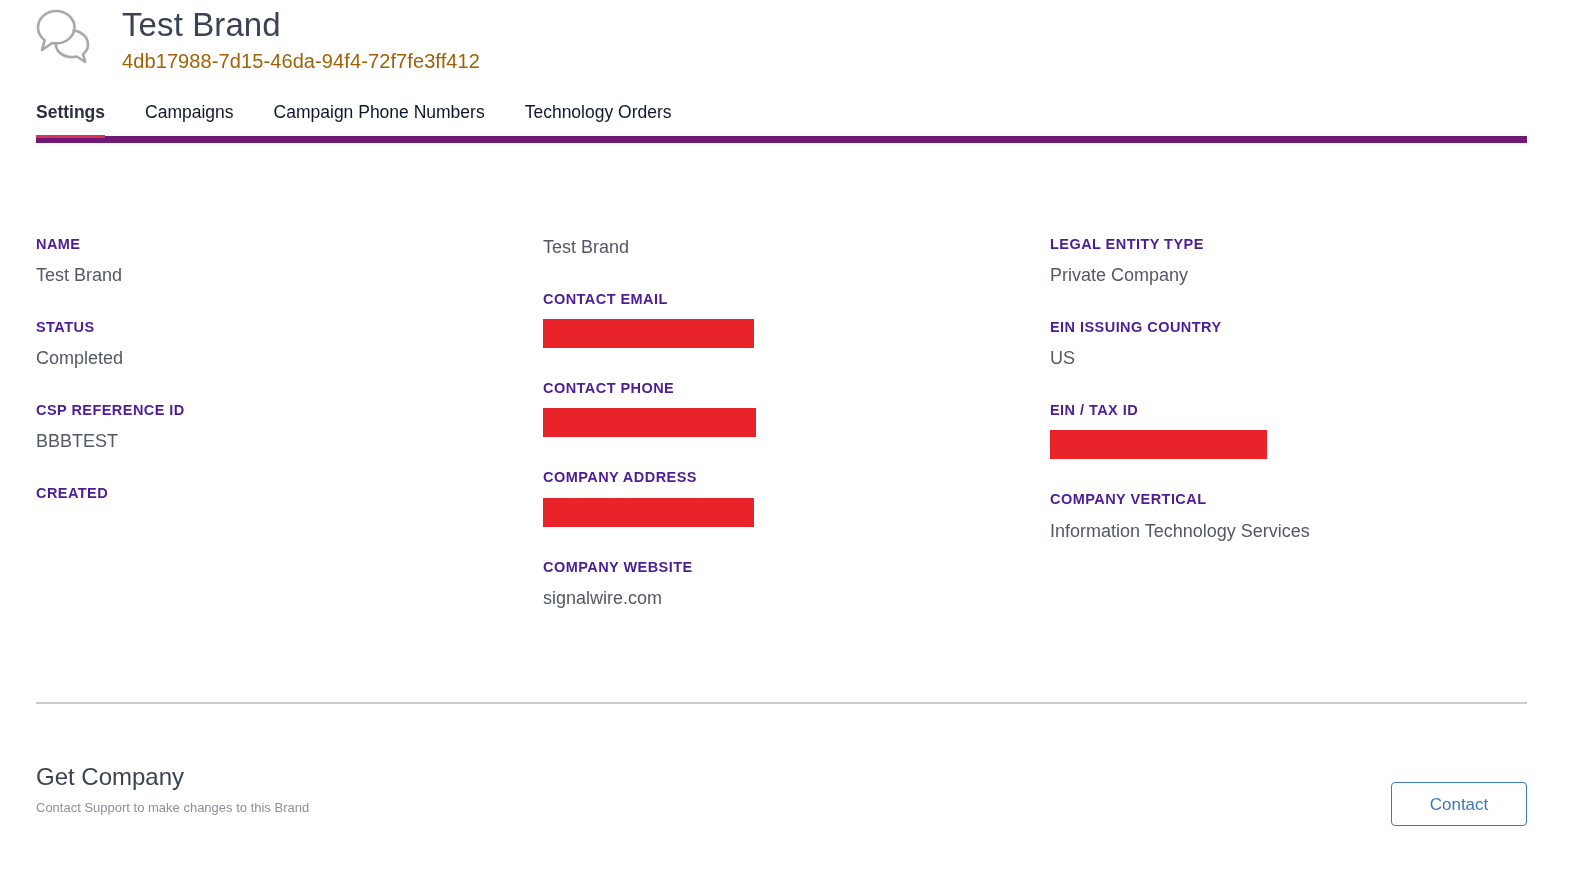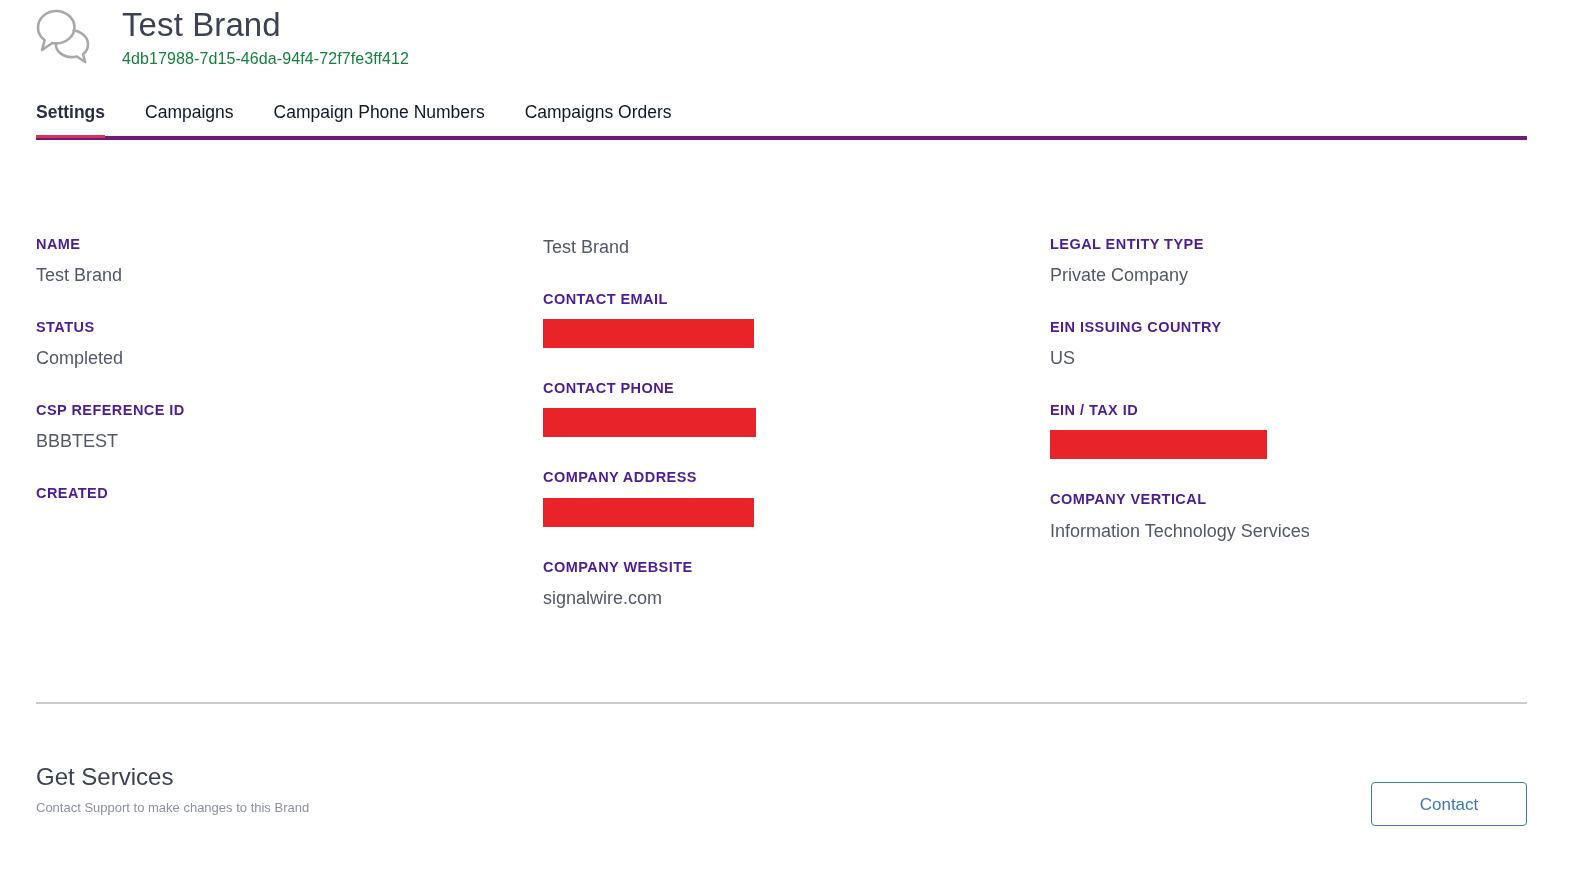--- a/index.html
+++ b/index.html
@@ -40,36 +40,36 @@
   .page-title {
     font-size: 33px;
     font-weight: 400;
     color: #3b4254;
     line-height: 1.22;
     letter-spacing: 0.1px;
     margin: 0;
     white-space: nowrap;
   }
   .page-subtitle {
-    font-size: 16px;
-    font-weight: 400;
-    color: #15803d;
+    font-size: 20px;
+    font-weight: 400;
+    color: #a16207;
     line-height: 1.25;
     margin: 4px 0 0 0;
     letter-spacing: 0.1px;
     white-space: nowrap;
   }
 
   
   .tabs-bar {
     position: absolute;
     left: 36px;
     top: 104px;
     width: 1491px;
-    border-bottom: 4px solid #701a75;
+    border-bottom: 7px solid #701a75;
     display: flex;
     align-items: flex-end;
   }
   .tab {
     font-size: 17.5px;
     font-weight: 400;
     color: #0f172a;
     padding: 0 0 14px 0;
     margin-right: 40px;
     line-height: 1;
@@ -168,21 +168,21 @@
   }
   .support-desc {
     font-size: 13px;
     font-weight: 400;
     color: #8b9099;
     line-height: 1.25;
     margin: 0;
     white-space: nowrap;
   }
   .contact-button {
-    width: 156px;
+    width: 136px;
     height: 44px;
     border: 1px solid #3f78b8;
     border-radius: 4px;
     background: #ffffff;
     color: #3f78b8;
     font-size: 17px;
     font-family: inherit;
     font-weight: 400;
     cursor: pointer;
     line-height: 1;
@@ -203,21 +203,21 @@
   <div class="header-text">
     <h1 class="page-title">Test Brand</h1>
     <div class="page-subtitle">4db17988-7d15-46da-94f4-72f7fe3ff412</div>
   </div>
 </div>
 
 <div class="tabs-bar">
   <button class="tab active">Settings</button>
   <button class="tab">Campaigns</button>
   <button class="tab">Campaign Phone Numbers</button>
-  <button class="tab">Campaigns Orders</button>
+  <button class="tab">Technology Orders</button>
 </div>
 
 <div class="fields-grid">
 
   <div class="field-col">
     <div class="field">
       <div class="field-label">NAME</div>
       <div class="field-value">Test Brand</div>
     </div>
     <div class="field">
@@ -273,17 +273,17 @@
       <div class="field-value">Information Technology Services</div>
     </div>
   </div>
 
 </div>
 
 <div class="section-divider"></div>
 
 <div class="support-section">
   <div class="support-text">
-    <div class="support-title">Get Services</div>
+    <div class="support-title">Get Company</div>
     <div class="support-desc">Contact Support to make changes to this Brand</div>
   </div>
   <button class="contact-button">Contact</button>
 </div>
 
 </body></html>

